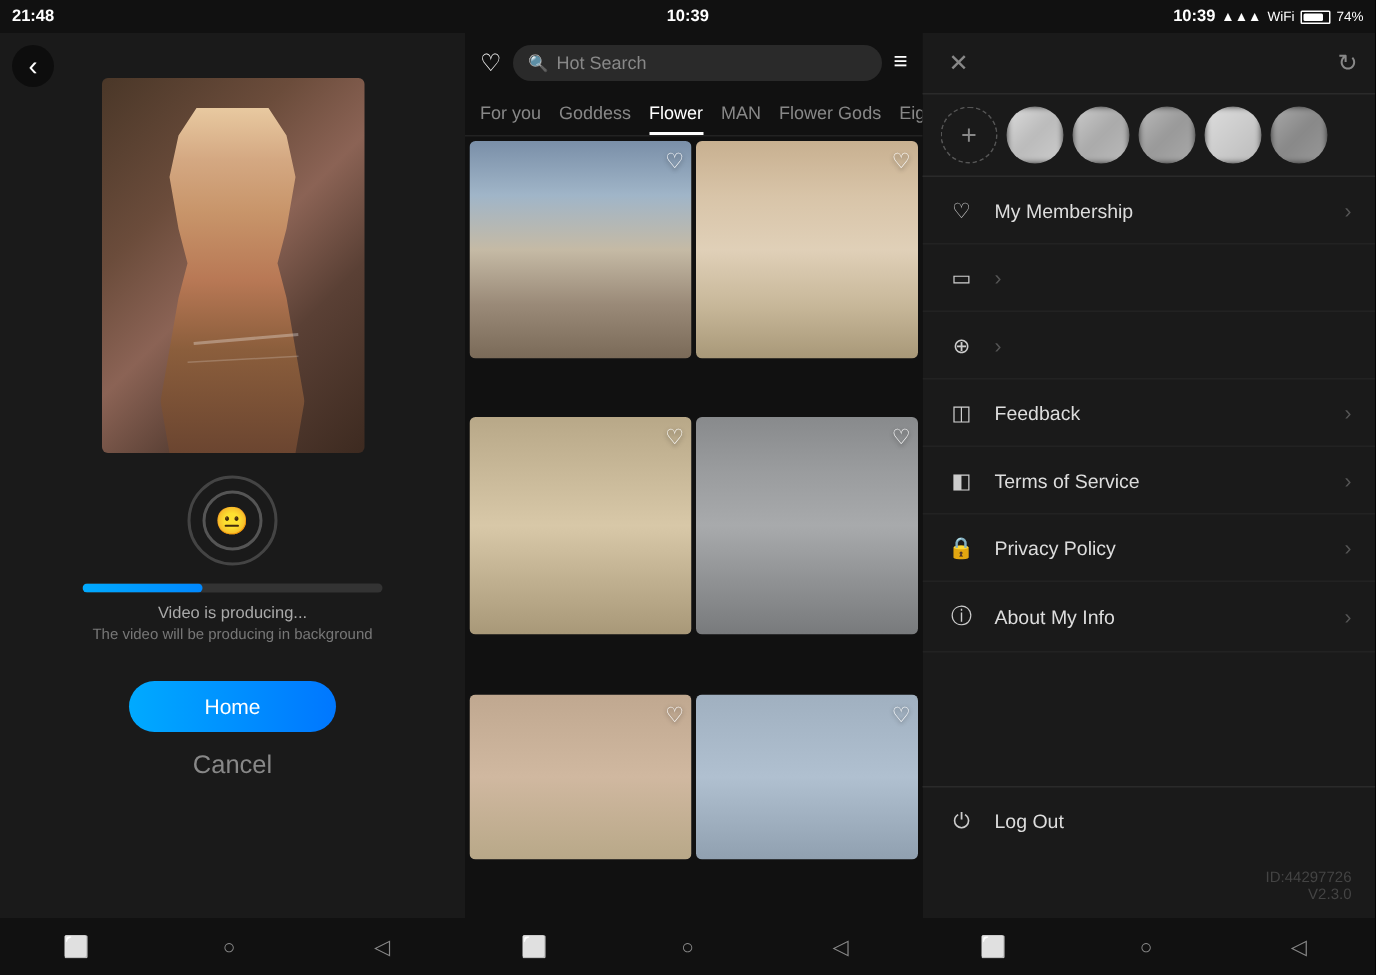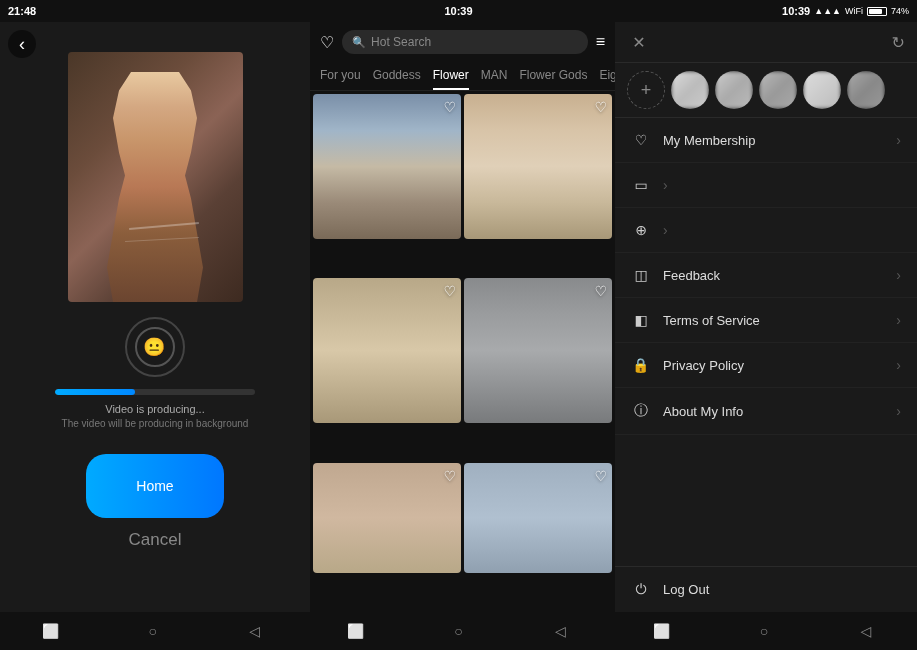--- a/index.html
+++ b/index.html
@@ -149,21 +149,21 @@
       font-size: 10px;
       text-align: center;
       margin-top: 3px;
     }
 
     .home-button {
       background: linear-gradient(90deg, #00aaff, #0077ff);
       color: #fff;
       border: none;
       border-radius: 20px;
-      padding: 24px 50px;
+      padding: 9px 50px;
       font-size: 14px;
       margin-top: 25px;
       cursor: pointer;
     }
     .cancel-text {
       color: #888;
       font-size: 17px;
       margin-top: 12px;
       cursor: pointer;
     }
@@ -580,20 +580,24 @@
 
     </div>
 
     <div class="log-out-section">
       <div class="log-out-row">
         <span class="log-out-icon">⏻</span>
         <span class="log-out-label">Log Out</span>
       </div>
     </div>
 
+    <div class="app-info">
+      <div class="app-id">ID:44297726</div>
+      <div class="app-version">V2.3.0</div>
+    </div>
   </div>
 
 </div>
 
 <div class="nav-bar">
   <span class="nav-btn">⬜</span>
   <span class="nav-btn">○</span>
   <span class="nav-btn">◁</span>
   <span class="nav-btn">⬜</span>
   <span class="nav-btn">○</span>

